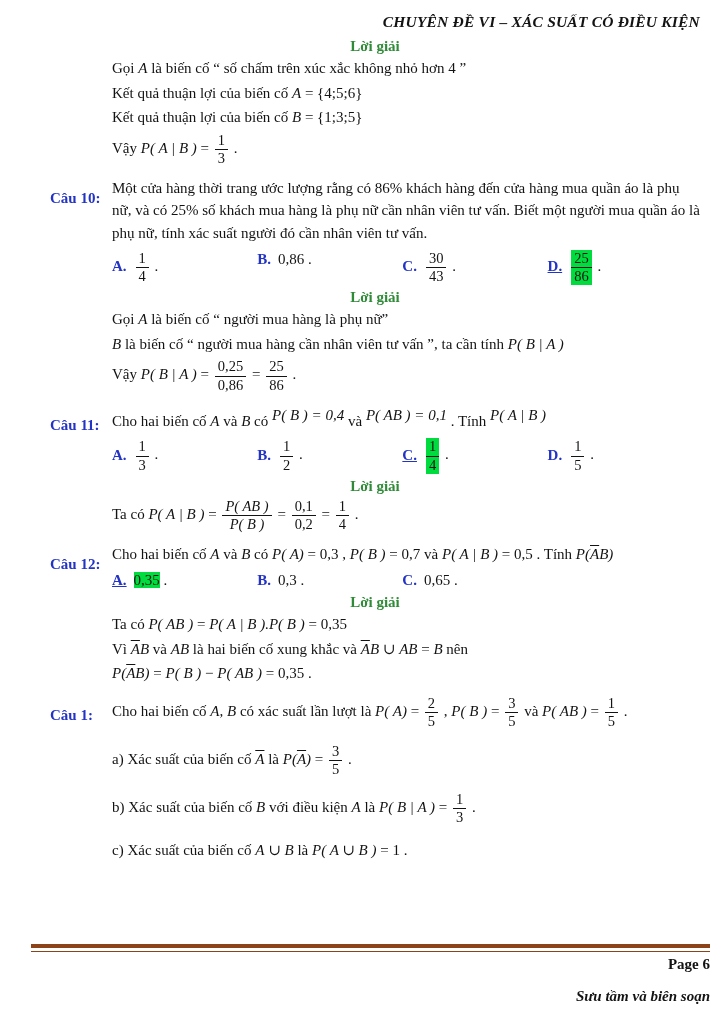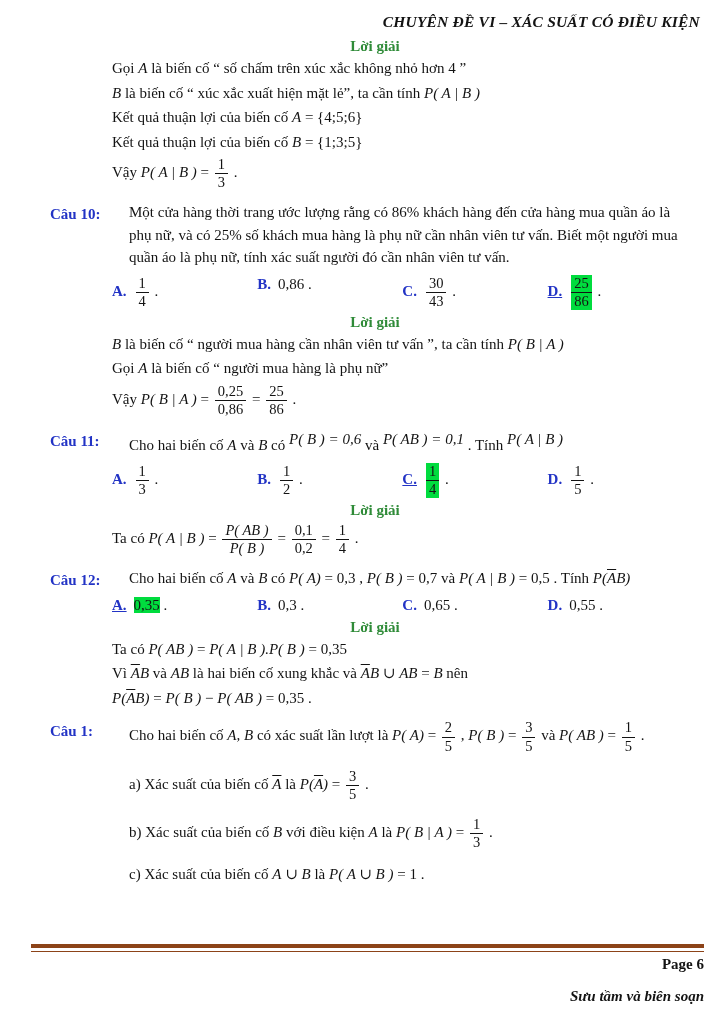--- a/index.html
+++ b/index.html
@@ -9,56 +9,55 @@
   body{
     width:725px;height:1024px;overflow:hidden;
     font-family:"Liberation Serif","DejaVu Serif",serif;
     font-size:15px;color:var(--ink);
   }
   .page{position:relative;box-sizing:border-box;width:725px;height:1024px;padding:13px 25px 0 50px;border-radius:17px;}
   .hdr{text-align:right;font-weight:bold;font-style:italic;font-size:15.5px;letter-spacing:.2px;margin-bottom:7px;}
   .center{text-align:center;}
   .green{color:var(--green);font-weight:bold;}
   .solhead{margin:2px 0 2px 0;}
-  .line{line-height:1.5;margin:2px 17px;}
+  .line{line-height:1.5;margin:2px 0;}
   .ind{margin-left:62px;}
   .mi{font-style:italic;}
   .up{vertical-align:.42em;}
   .ov{text-decoration:overline;}
   .bold{font-weight:bold;}
   .hl{background:var(--hl);margin-top:44px;}
   .frac{display:inline-flex;flex-direction:column;text-align:center;vertical-align:middle;line-height:1.18;font-size:14.5px;margin:1px 2px;}
   .frac .fn{border-bottom:1px solid var(--ink);padding:0 3px;}
   .frac .fd{padding:0 3px;}
   .frac.hl{background:var(--hl);}
   .qblock{margin-top:7px;}
   .qrow{display:flex;align-items:flex-start;}
-  .qlabel{flex:0 0 62px;color:var(--blue);font-weight:bold;white-space:nowrap;line-height:1.5;margin-top:4px;}
+  .qlabel{flex:0 0 62px;color:var(--blue);font-weight:bold;white-space:nowrap;line-height:1.5;margin-top:12px;}
   .qbody{flex:1;min-width:0;}
   .opts{display:grid;grid-template-columns:1fr 1fr 1fr 1.05fr;padding:3px 0 1px 0;}
   .opt{white-space:nowrap;line-height:1.4;}
   .olet{color:var(--blue);font-weight:bold;padding-right:7px;}
   .opt.correct .olet{text-decoration:underline;}
   .part{padding-left:62px;text-indent:-62px;line-height:1.55;margin-top:9px;}
   .item{margin-top:11px;}
-  .footer{position:absolute;left:31px;right:21px;top:944px;}
+  .footer{position:absolute;left:31px;right:15px;top:944px;}
   .rule{height:3px;border-top:4px solid var(--brown);border-bottom:1.5px solid var(--brown);}
   .pagenum{text-align:right;font-weight:bold;margin-top:4px;font-size:15px;}
   .credit{text-align:right;font-weight:bold;font-style:italic;margin-top:15px;}
 </style>
 </head>
 <body>
 
 <div class="page">
 
   <div class="hdr">CHUYÊN ĐỀ VI – XÁC SUẤT CÓ ĐIỀU KIỆN</div>
 
   <div class="center green solhead">Lời giải</div>
   <div class="line ind"><span>Gọi </span><span class="mi">A</span><span> là biến cố “ số chấm trên xúc xắc không nhỏ hơn 4 ”</span></div>
-  <div class="line ind"><span class="mi">B</span><span> là biến cố “ xúc xắc xuất hiện mặt lẻ”, ta cần tính </span><span class="mi">P( A | B )</span></div>
   <div class="line ind"><span>Kết quả thuận lợi của biến cố </span><span class="mi">A</span><span> = {4;5;6}</span></div>
   <div class="line ind"><span>Kết quả thuận lợi của biến cố </span><span class="mi">B</span><span> = {1;3;5}</span></div>
   <div class="line ind"><span>Vậy </span><span class="mi">P( A | B )</span><span> = </span><span class="frac">
         <span class="fn">1</span>
         <span class="fd">3</span>
       </span><span> .</span></div>
 
   <div class="qblock">
     <div class="qrow">
       <span class="qlabel">Câu 10:</span>
@@ -75,36 +74,36 @@
                 <span class="fd">43</span>
               </span><span> .</span></span>
             <span class="opt correct"><span class="olet">D.</span><span class="frac hl">
                 <span class="fn">25</span>
                 <span class="fd">86</span>
               </span><span> .</span></span>
           </div>
       </div>
     </div>
     <div class="center green solhead">Lời giải</div>
+    <div class="line ind"><span>Gọi </span><span class="mi">A</span><span> là biến cố “ người mua hàng là phụ nữ”</span></div>
     <div class="line ind"><span class="mi">B</span><span> là biến cố “ người mua hàng cần nhân viên tư vấn ”, ta cần tính </span><span class="mi">P( B | A )</span></div>
-    <div class="line ind"><span>Gọi </span><span class="mi">A</span><span> là biến cố “ người mua hàng là phụ nữ”</span></div>
     <div class="line ind"><span>Vậy </span><span class="mi">P( B | A )</span><span> = </span><span class="frac">
           <span class="fn">0,25</span>
           <span class="fd">0,86</span>
         </span><span> = </span><span class="frac">
           <span class="fn">25</span>
           <span class="fd">86</span>
         </span><span> .</span></div>
   </div>
 
   <div class="qblock">
     <div class="qrow">
       <span class="qlabel">Câu 11:</span>
       <div class="qbody">
-        <div class="line"><span>Cho hai biến cố </span><span class="mi">A</span><span> và </span><span class="mi">B</span><span> có </span><span class="mi up">P( B ) = 0,6</span><span> và </span><span class="mi up">P( AB ) = 0,1</span><span> . Tính </span><span class="mi up">P( A | B )</span></div>
+        <div class="line"><span>Cho hai biến cố </span><span class="mi">A</span><span> và </span><span class="mi">B</span><span> có </span><span class="mi up">P( B ) = 0,4</span><span> và </span><span class="mi up">P( AB ) = 0,1</span><span> . Tính </span><span class="mi up">P( A | B )</span></div>
         <div class="opts">
             <span class="opt"><span class="olet">A.</span><span class="frac">
                 <span class="fn">1</span>
                 <span class="fd">3</span>
               </span><span> .</span></span>
             <span class="opt"><span class="olet">B.</span><span class="frac">
                 <span class="fn">1</span>
                 <span class="fd">2</span>
               </span><span> .</span></span>
             <span class="opt correct"><span class="olet">C.</span><span class="frac hl">
@@ -133,21 +132,20 @@
 
   <div class="qblock">
     <div class="qrow">
       <span class="qlabel">Câu 12:</span>
       <div class="qbody">
         <div class="line"><span>Cho hai biến cố </span><span class="mi">A</span><span> và </span><span class="mi">B</span><span> có </span><span class="mi">P( A)</span><span> = 0,3 , </span><span class="mi">P( B )</span><span> = 0,7 và </span><span class="mi">P( A | B )</span><span> = 0,5 . Tính </span><span class="mi">P(</span><span class="mi ov">A</span><span class="mi">B</span><span class="mi">)</span></div>
         <div class="opts">
             <span class="opt correct"><span class="olet">A.</span><span class="hl">0,35</span><span> .</span></span>
             <span class="opt"><span class="olet">B.</span><span>0,3 .</span></span>
             <span class="opt"><span class="olet">C.</span><span>0,65 .</span></span>
-            <span class="opt"><span class="olet">D.</span><span>0,55 .</span></span>
           </div>
       </div>
     </div>
     <div class="center green solhead">Lời giải</div>
     <div class="line ind"><span>Ta có </span><span class="mi">P( AB )</span><span> = </span><span class="mi">P( A | B ).P( B )</span><span> = 0,35</span></div>
     <div class="line ind"><span>Vì </span><span class="mi ov">A</span><span class="mi">B</span><span> và </span><span class="mi">AB</span><span> là hai biến cố xung khắc và </span><span class="mi ov">A</span><span class="mi">B</span><span> ∪ </span><span class="mi">AB</span><span> = </span><span class="mi">B</span><span> nên</span></div>
     <div class="line ind"><span class="mi">P(</span><span class="mi ov">A</span><span class="mi">B</span><span class="mi">)</span><span> = </span><span class="mi">P( B )</span><span> − </span><span class="mi">P( AB )</span><span> = 0,35 .</span></div>
   </div>
 
 

